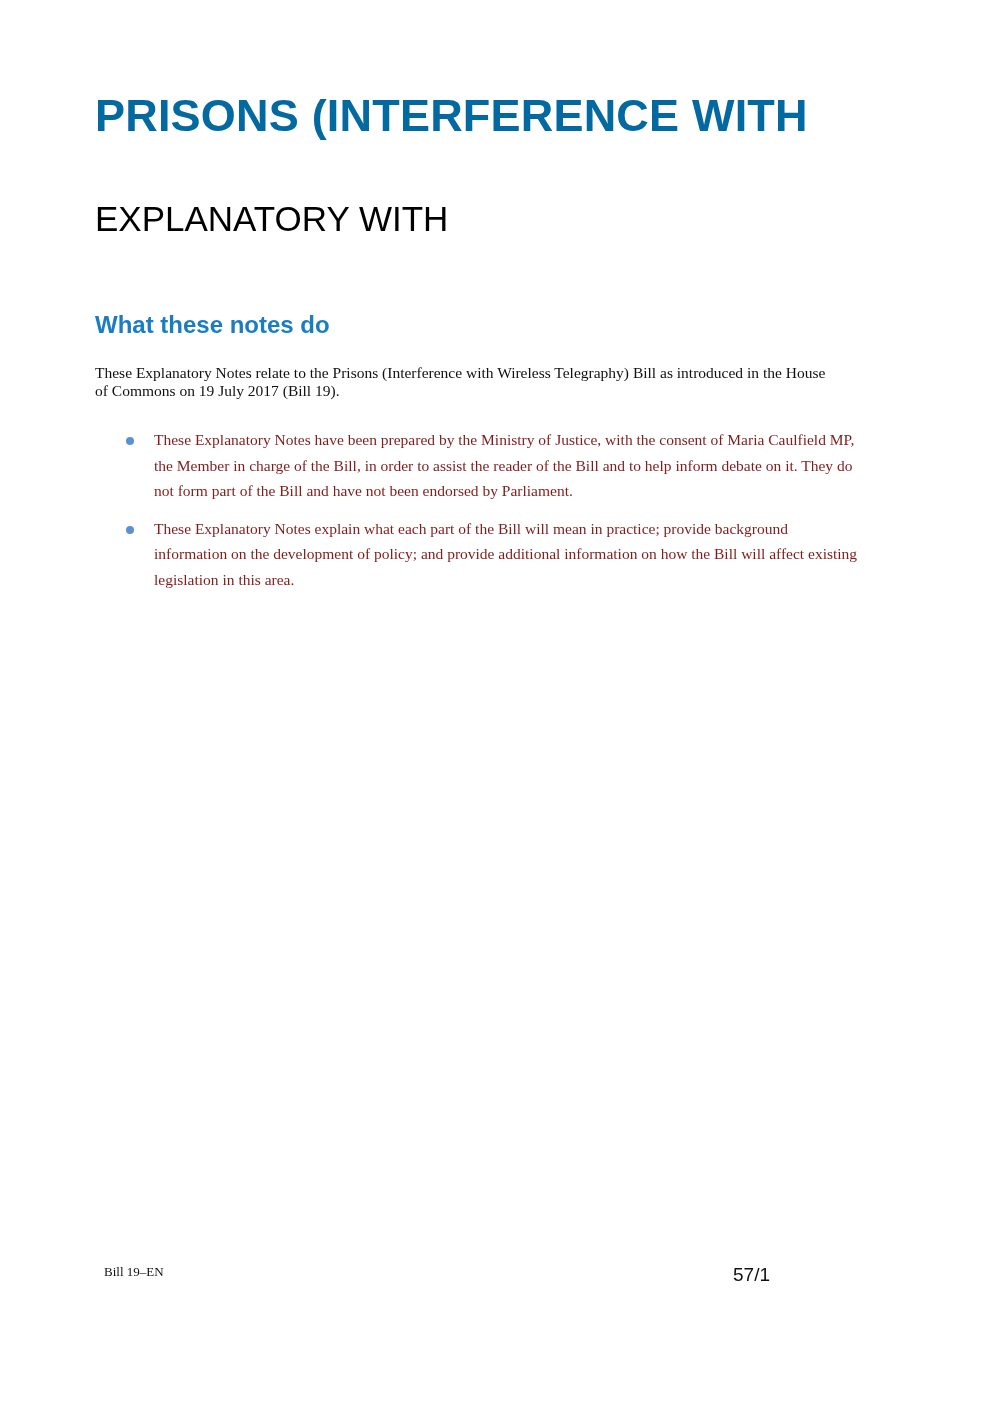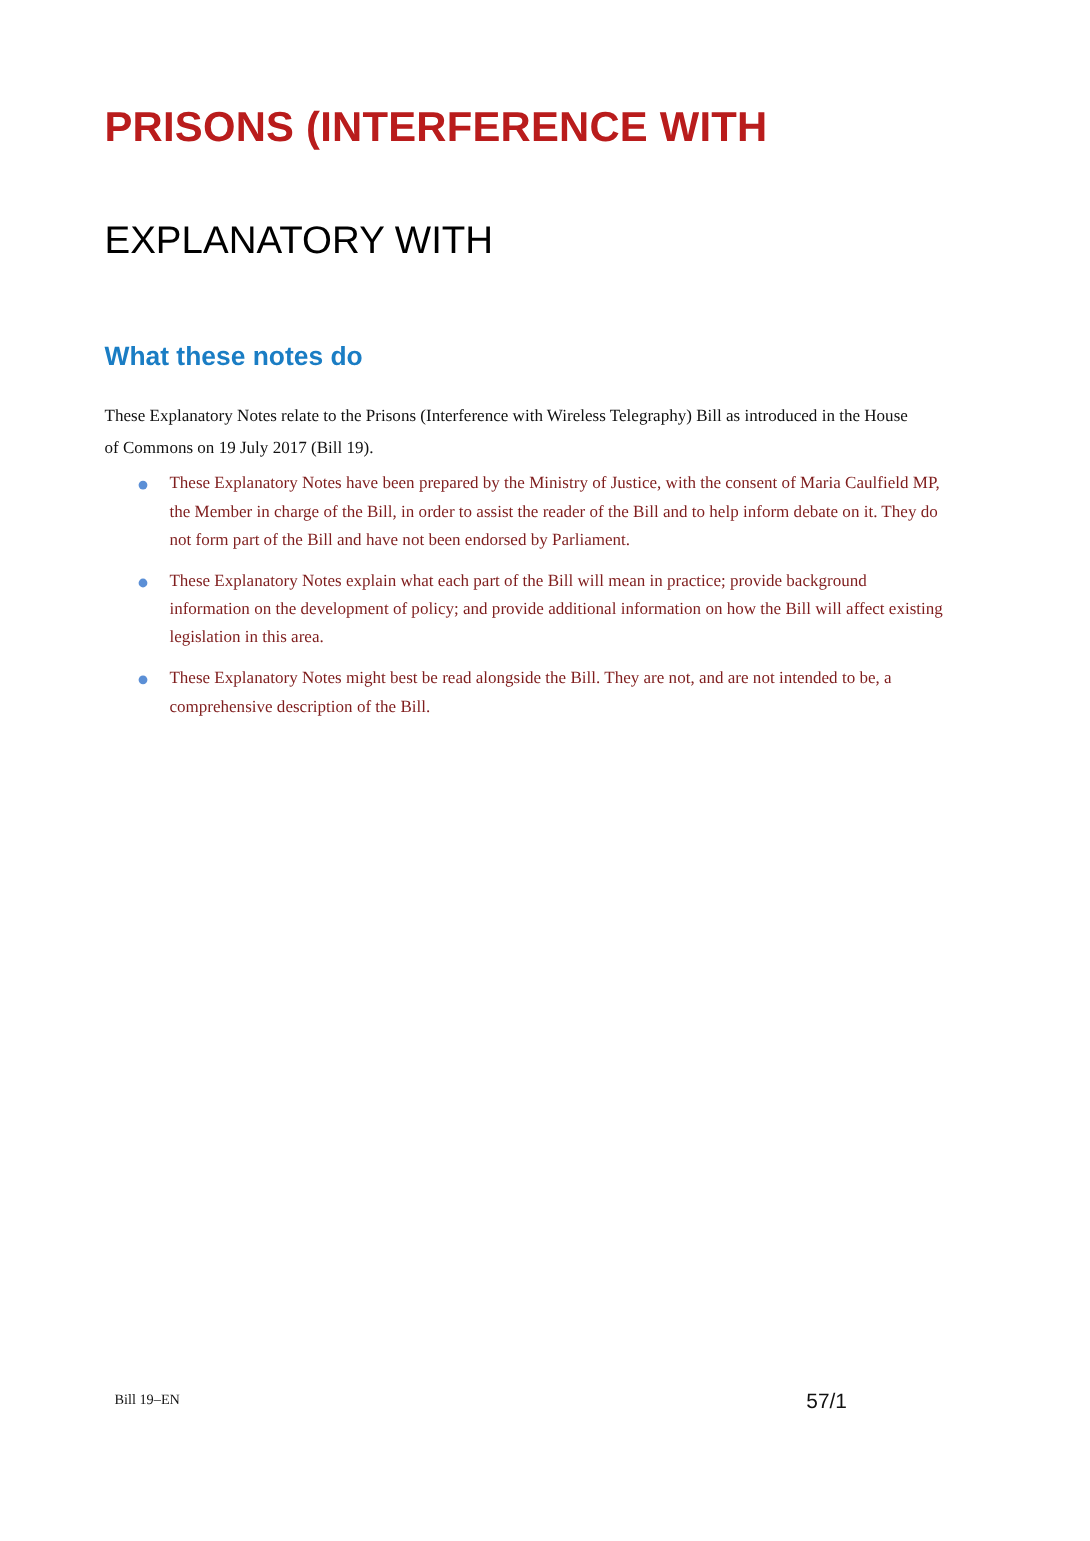--- a/index.html
+++ b/index.html
@@ -1,27 +1,27 @@
 <!DOCTYPE html>
 <html><head>
 <meta charset="utf-8">
 <style>
   html, body { margin: 0; padding: 0; background: #ffffff; }
   body { width: 991px; height: 1401px; position: relative; overflow: hidden; }
   .title { position: absolute; left: 95px; top: 95px; margin: 0;
-    font-family: "Liberation Sans", sans-serif; font-weight: bold; font-size: 38px;
-    line-height: 42px; color: #b91c1c; letter-spacing: 0.2px; }
+    font-family: "Liberation Sans", sans-serif; font-weight: bold; font-size: 45px;
+    line-height: 42px; color: #0369a1; letter-spacing: 0.2px; }
   .subtitle { position: absolute; left: 95px; top: 198px; margin: 0;
     font-family: "Liberation Sans", sans-serif; font-weight: normal; font-size: 35px;
     line-height: 42px; color: #000; }
   .section-heading { position: absolute; left: 95px; top: 310px; margin: 0;
     font-family: "Liberation Sans", sans-serif; font-weight: bold; font-size: 24px;
     line-height: 30px; color: #1a7dc4; }
   .intro { position: absolute; left: 95px; top: 364px; width: 740px; margin: 0;
-    font-family: "Liberation Serif", serif; font-size: 15.5px; line-height: 29px; color: #111; }
+    font-family: "Liberation Serif", serif; font-size: 15.5px; line-height: 18px; color: #111; }
   .bullets { position: absolute; left: 122px; top: 427px; width: 740px; margin: 0; padding: 0; list-style: none; }
   .bullet { position: relative; padding-left: 32px; margin-bottom: 12px;
     font-family: "Liberation Serif", serif; font-size: 15.5px; line-height: 25.5px; color: #7f1d1d; }
   .dot { position: absolute; left: 4px; top: 10px; width: 8px; height: 8px; border-radius: 50%; background: #5b8fd6; }
   .footer-left { position: absolute; left: 104px; top: 1264px;
     font-family: Liberation Serif, serif; font-size: 13px; color: #111; }
   .footer-right { position: absolute; left: 733px; top: 1264px;
     font-family: "Liberation Sans", sans-serif; font-size: 19px; color: #111; }
 </style>
 </head>
@@ -39,20 +39,16 @@
 
 <ul class="bullets">
   <li class="bullet">
     <span class="dot"></span>
     <span>These Explanatory Notes have been prepared by the Ministry of Justice, with the consent of Maria Caulfield MP, the Member in charge of the Bill, in order to assist the reader of the Bill and to help inform debate on it. They do not form part of the Bill and have not been endorsed by Parliament.</span>
   </li>
   <li class="bullet">
     <span class="dot"></span>
     <span>These Explanatory Notes explain what each part of the Bill will mean in practice; provide background information on the development of policy; and provide additional information on how the Bill will affect existing legislation in this area.</span>
   </li>
-  <li class="bullet">
-    <span class="dot"></span>
-    <span>These Explanatory Notes might best be read alongside the Bill. They are not, and are not intended to be, a comprehensive description of the Bill.</span>
-  </li>
 </ul>
 
 <div class="footer-left">Bill 19–EN</div>
 <div class="footer-right">57/1</div>
 
 </body></html>

